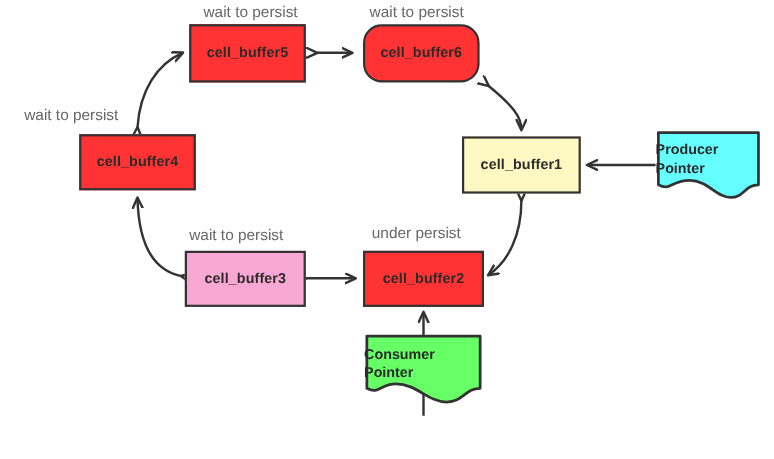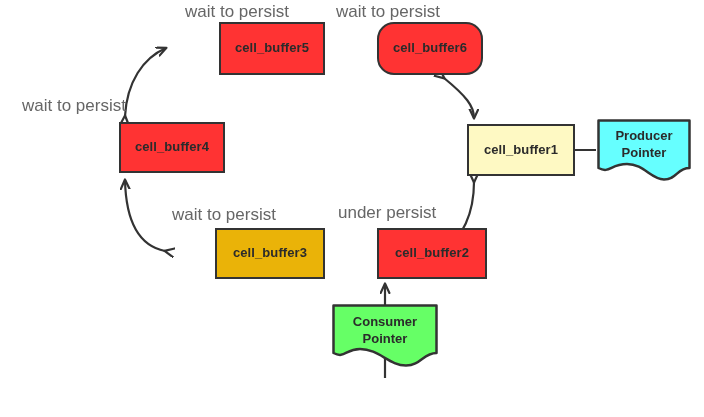--- a/index.html
+++ b/index.html
@@ -31,31 +31,29 @@
     border: 2.5px solid #333333;
     display: flex;
     align-items: center;
     justify-content: center;
     text-align: center;
     font-size: 13px;
     font-weight: bold;
     color: #2b2b2b;
     line-height: 1.25;
     letter-spacing: 0.1px;
-    margin-left: 47px;
   }
   .node.cell {
     border-radius: 0;
   }
   .doc-node {
     position: absolute;
     display: flex;
     align-items: flex-start;
     justify-content: center;
-    text-align: center;
     font-size: 13px;
     font-weight: bold;
     color: #2b2b2b;
     line-height: 1.3;
   }
   .doc-node .doc-svg {
     position: absolute;
     left: 0;
     top: 0;
   }
@@ -72,21 +70,21 @@
     background: #ffffff;
     display: flex;
     align-items: center;
     justify-content: center;
     font-size: 13px;
     font-weight: bold;
     color: #2b2b2b;
   }
   .edge-label {
     position: absolute;
-    font-size: 17px;
+    font-size: 14px;
     color: #666666;
     white-space: nowrap;
   }
 </style>
 </head>
 <body>
 
 <div id="canvas">
 
   <svg id="edges" viewBox="0 0 704 417" width="704" height="417">
@@ -136,21 +134,21 @@
   </div>
 
   <div class="node cell" style="left:330px; top:22px; width:106px; height:53px; background:#ff3333;border-radius:17px;">
     <span>cell_buffer6</span>
   </div>
 
   <div class="node cell" style="left:72px; top:122px; width:106px; height:51px; background:#ff3333;">
     <span>cell_buffer4</span>
   </div>
 
-  <div class="node cell" style="left:168px; top:228px; width:110px; height:51px; background:#eab308;">
+  <div class="node cell" style="left:168px; top:228px; width:110px; height:51px; background:#f9a8d4;">
     <span>cell_buffer3</span>
   </div>
 
   <div class="node cell" style="left:330px; top:228px; width:110px; height:51px; background:#ff3333;">
     <span>cell_buffer2</span>
   </div>
 
   <div class="node cell" style="left:420px; top:124px; width:108px; height:52px; background:#fef9c3;">
     <span>cell_buffer1</span>
   </div>

